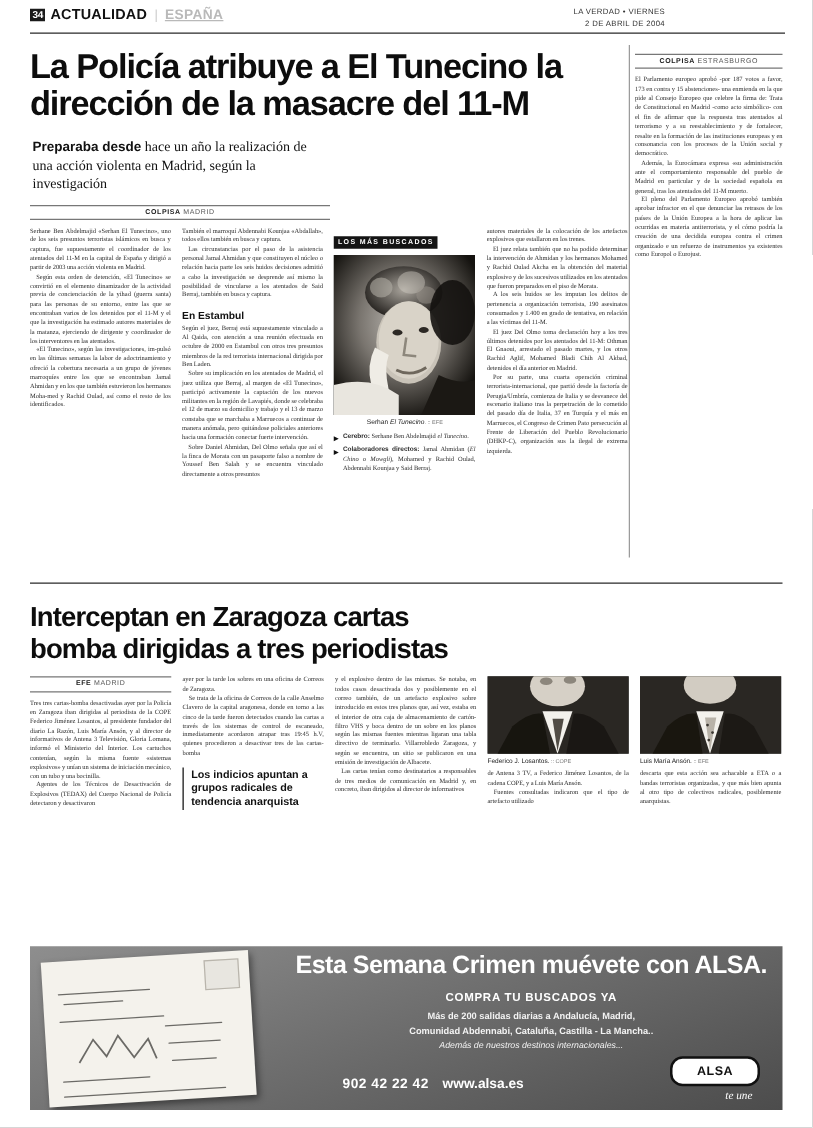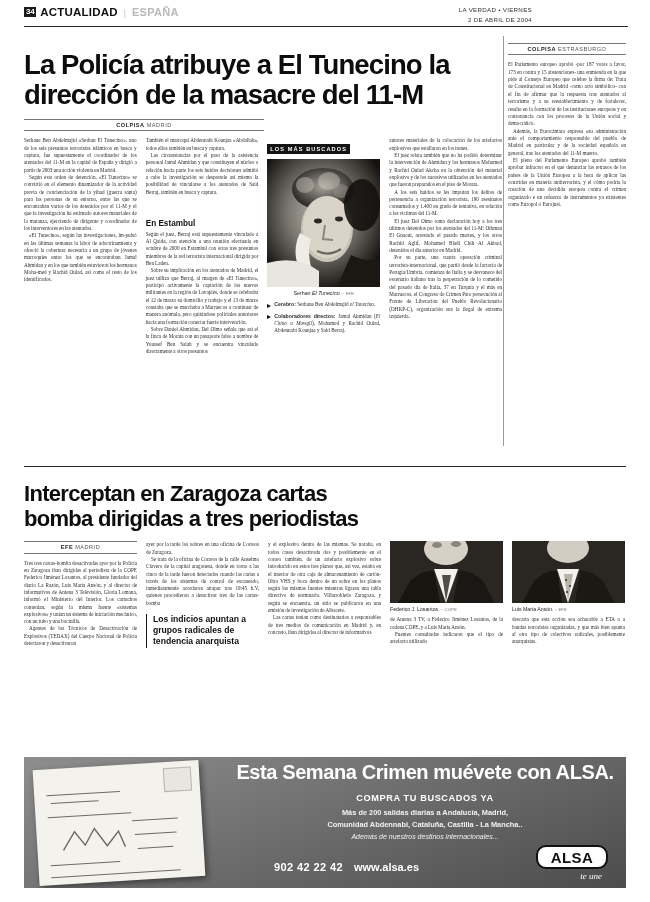--- a/index.html
+++ b/index.html
@@ -10,28 +10,28 @@
   }
   
   .masthead{position:absolute;left:0;top:0;width:554px;height:26px;}
   .mh-left{position:absolute;left:24px;top:6px;display:flex;align-items:center;gap:4px;}
   .folio{background:#1a1a1a;color:#fff;font-family:"Liberation Sans",sans-serif;
     font-weight:bold;font-size:8px;padding:1px 2px;line-height:1;letter-spacing:-0.3px;}
   .mh-section{font-family:"Liberation Sans",sans-serif;font-weight:bold;font-size:11.5px;
     color:#111;letter-spacing:0.2px;text-align:right;}
   .mh-sep{color:#b0b0b0;font-size:11px;margin:0 2px;}
   .mh-sub{font-family:"Liberation Sans",sans-serif;font-weight:bold;font-size:11px;
-    color:#b9b9b9;letter-spacing:0.3px;}
+    color:#b9b9b9;letter-spacing:0.3px;text-decoration:underline;}
   .mh-right{position:absolute;right:22px;top:5px;text-align:right;
     font-family:"Liberation Sans",sans-serif;font-size:6.2px;color:#333;
     letter-spacing:0.3px;line-height:1.55;}
   .mh-rule{position:absolute;left:24px;right:22px;top:26px;height:1px;background:#2a2a2a;}
 
   
-  .maincol{position:absolute;left:24px;top:46px;width:478px;}
+  .maincol{position:absolute;left:24px;top:34px;width:478px;}
   .railcol{position:absolute;left:508px;top:34px;width:118px;}
   .rail-vline{position:absolute;left:503px;top:36px;width:1px;height:410px;background:#9b9b9b;}
 
   h1.hl{
     font-family:"Liberation Sans",sans-serif;font-weight:bold;
     font-size:27.5px;line-height:1.09;margin:4px 0 0 0;color:#0d0d0d;
     letter-spacing:-0.9px;
   }
   .sub{
     font-family:"Liberation Serif",serif;font-size:11.2px;line-height:1.29;
@@ -52,21 +52,21 @@
   .cols{display:flex;gap:9px;}
   .col{width:113px;}
   .bodytxt{
     font-family:"Liberation Serif",serif;font-size:5.15px;line-height:1.42;
     text-align:justify;color:#2c2c2c;margin:0;
     word-spacing:-0.2px;
   }
   .bodytxt + .bodytxt{text-indent:5px;}
   .subhead{
     font-family:"Liberation Sans",sans-serif;font-weight:bold;font-size:8.2px;
-    color:#111;margin:23px 0 3px 0;line-height:1.1;
+    color:#111;margin:7px 0 3px 0;line-height:1.1;
   }
 
   
   .photomod{width:113px;}
   .kicker{
     background:#141414;color:#fff;font-family:"Liberation Sans",sans-serif;
     font-weight:bold;font-size:5.6px;letter-spacing:1.1px;padding:2px 3px;
     display:inline-block;margin-bottom:5px;
   }
   .photo{width:113px;height:128px;display:block;background:#3a3a3a;}
@@ -157,21 +157,21 @@
     font-family:"Liberation Sans",sans-serif;font-weight:bold;font-size:11px;color:#fff;
     letter-spacing:0.4px;
   }
   .ad-web{
     position:absolute;left:330px;top:104px;
     font-family:"Liberation Sans",sans-serif;font-weight:bold;font-size:11px;color:#fff;
   }
   .alsa-logo{
     position:absolute;right:18px;top:88px;width:72px;height:24px;background:#ffffff;
     border-radius:10px;display:flex;align-items:center;justify-content:center;
-    font-family:"Liberation Sans",sans-serif;font-weight:bold;font-size:15px;
+    font-family:"Liberation Sans",sans-serif;font-weight:bold;font-size:10px;
     color:#111;letter-spacing:0.4px;border:2px solid #111;box-sizing:border-box;
   }
   .alsa-tag{
     position:absolute;right:24px;top:114px;
     font-family:"Liberation Serif",serif;font-size:9px;color:#fff;font-style:italic;
   }
 </style>
 </head>
 <body>
 
@@ -187,20 +187,23 @@
     <div class="mh-right">
       <div>LA VERDAD • VIERNES</div>
       <div>2 DE ABRIL DE 2004</div>
     </div>
   </div>
   <div class="mh-rule"></div>
 
   <div class="maincol">
     <h1 class="hl">La Policía atribuye a El Tunecino la dirección de la masacre del 11-M</h1>
 
+    <div class="sub">
+      <b>Preparaba desde</b><span> hace un año la realización de una acción violenta en Madrid, según la investigación</span>
+    </div>
 
     <div style="width:240px">
       <div class="byline">
         <b>COLPISA</b>
         <span>MADRID</span>
       </div>
     </div>
 
     <div class="cols">
 

